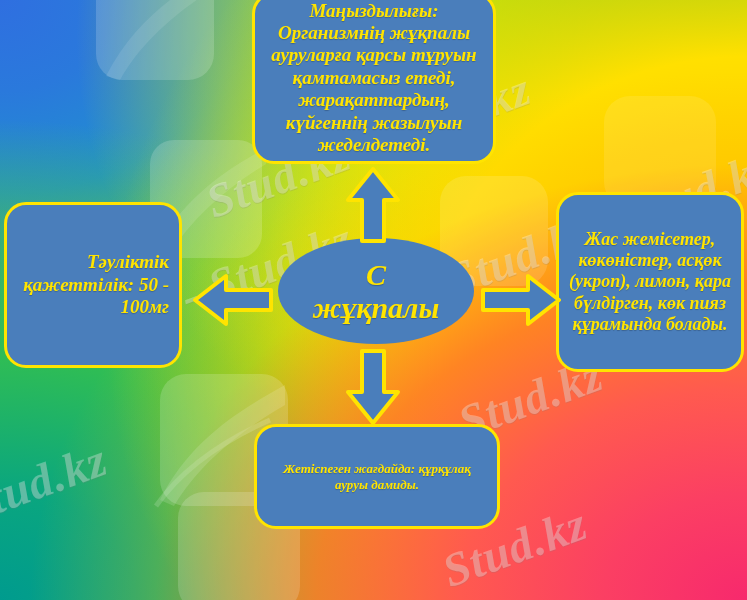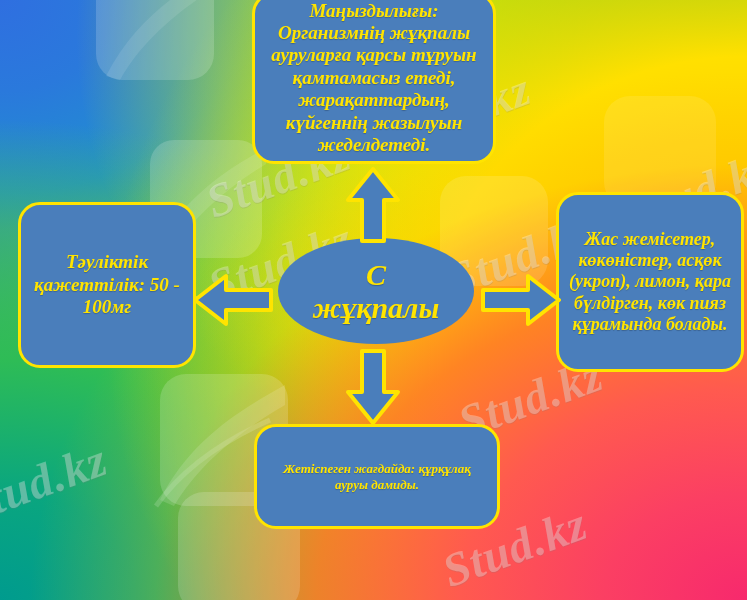--- a/index.html
+++ b/index.html
@@ -86,21 +86,21 @@
     text-align: center;
     color: #ffe400;
     font-weight: bold;
     font-style: italic;
     line-height: 1.18;
     text-shadow: 0 1px 1px rgba(0,0,0,0.22);
     padding: 6px 10px;
   }
 
   #node-top    { left: 252px; top: -8px;  width: 244px; height: 172px; font-size: 19px; }
-  #node-left   { left: 18px;   top: 202px; width: 178px; height: 166px; font-size: 19px; }
+  #node-left   { left: 4px;   top: 202px; width: 178px; height: 166px; font-size: 19px; text-align: right; }
   #node-right  { left: 556px; top: 192px; width: 188px; height: 180px; font-size: 18px; }
   #node-bottom { left: 254px; top: 424px; width: 246px; height: 105px; font-size: 13px; }
 
   
   #node-center {
     position: absolute;
     left: 278px;
     top: 238px;
     width: 196px;
     height: 106px;

